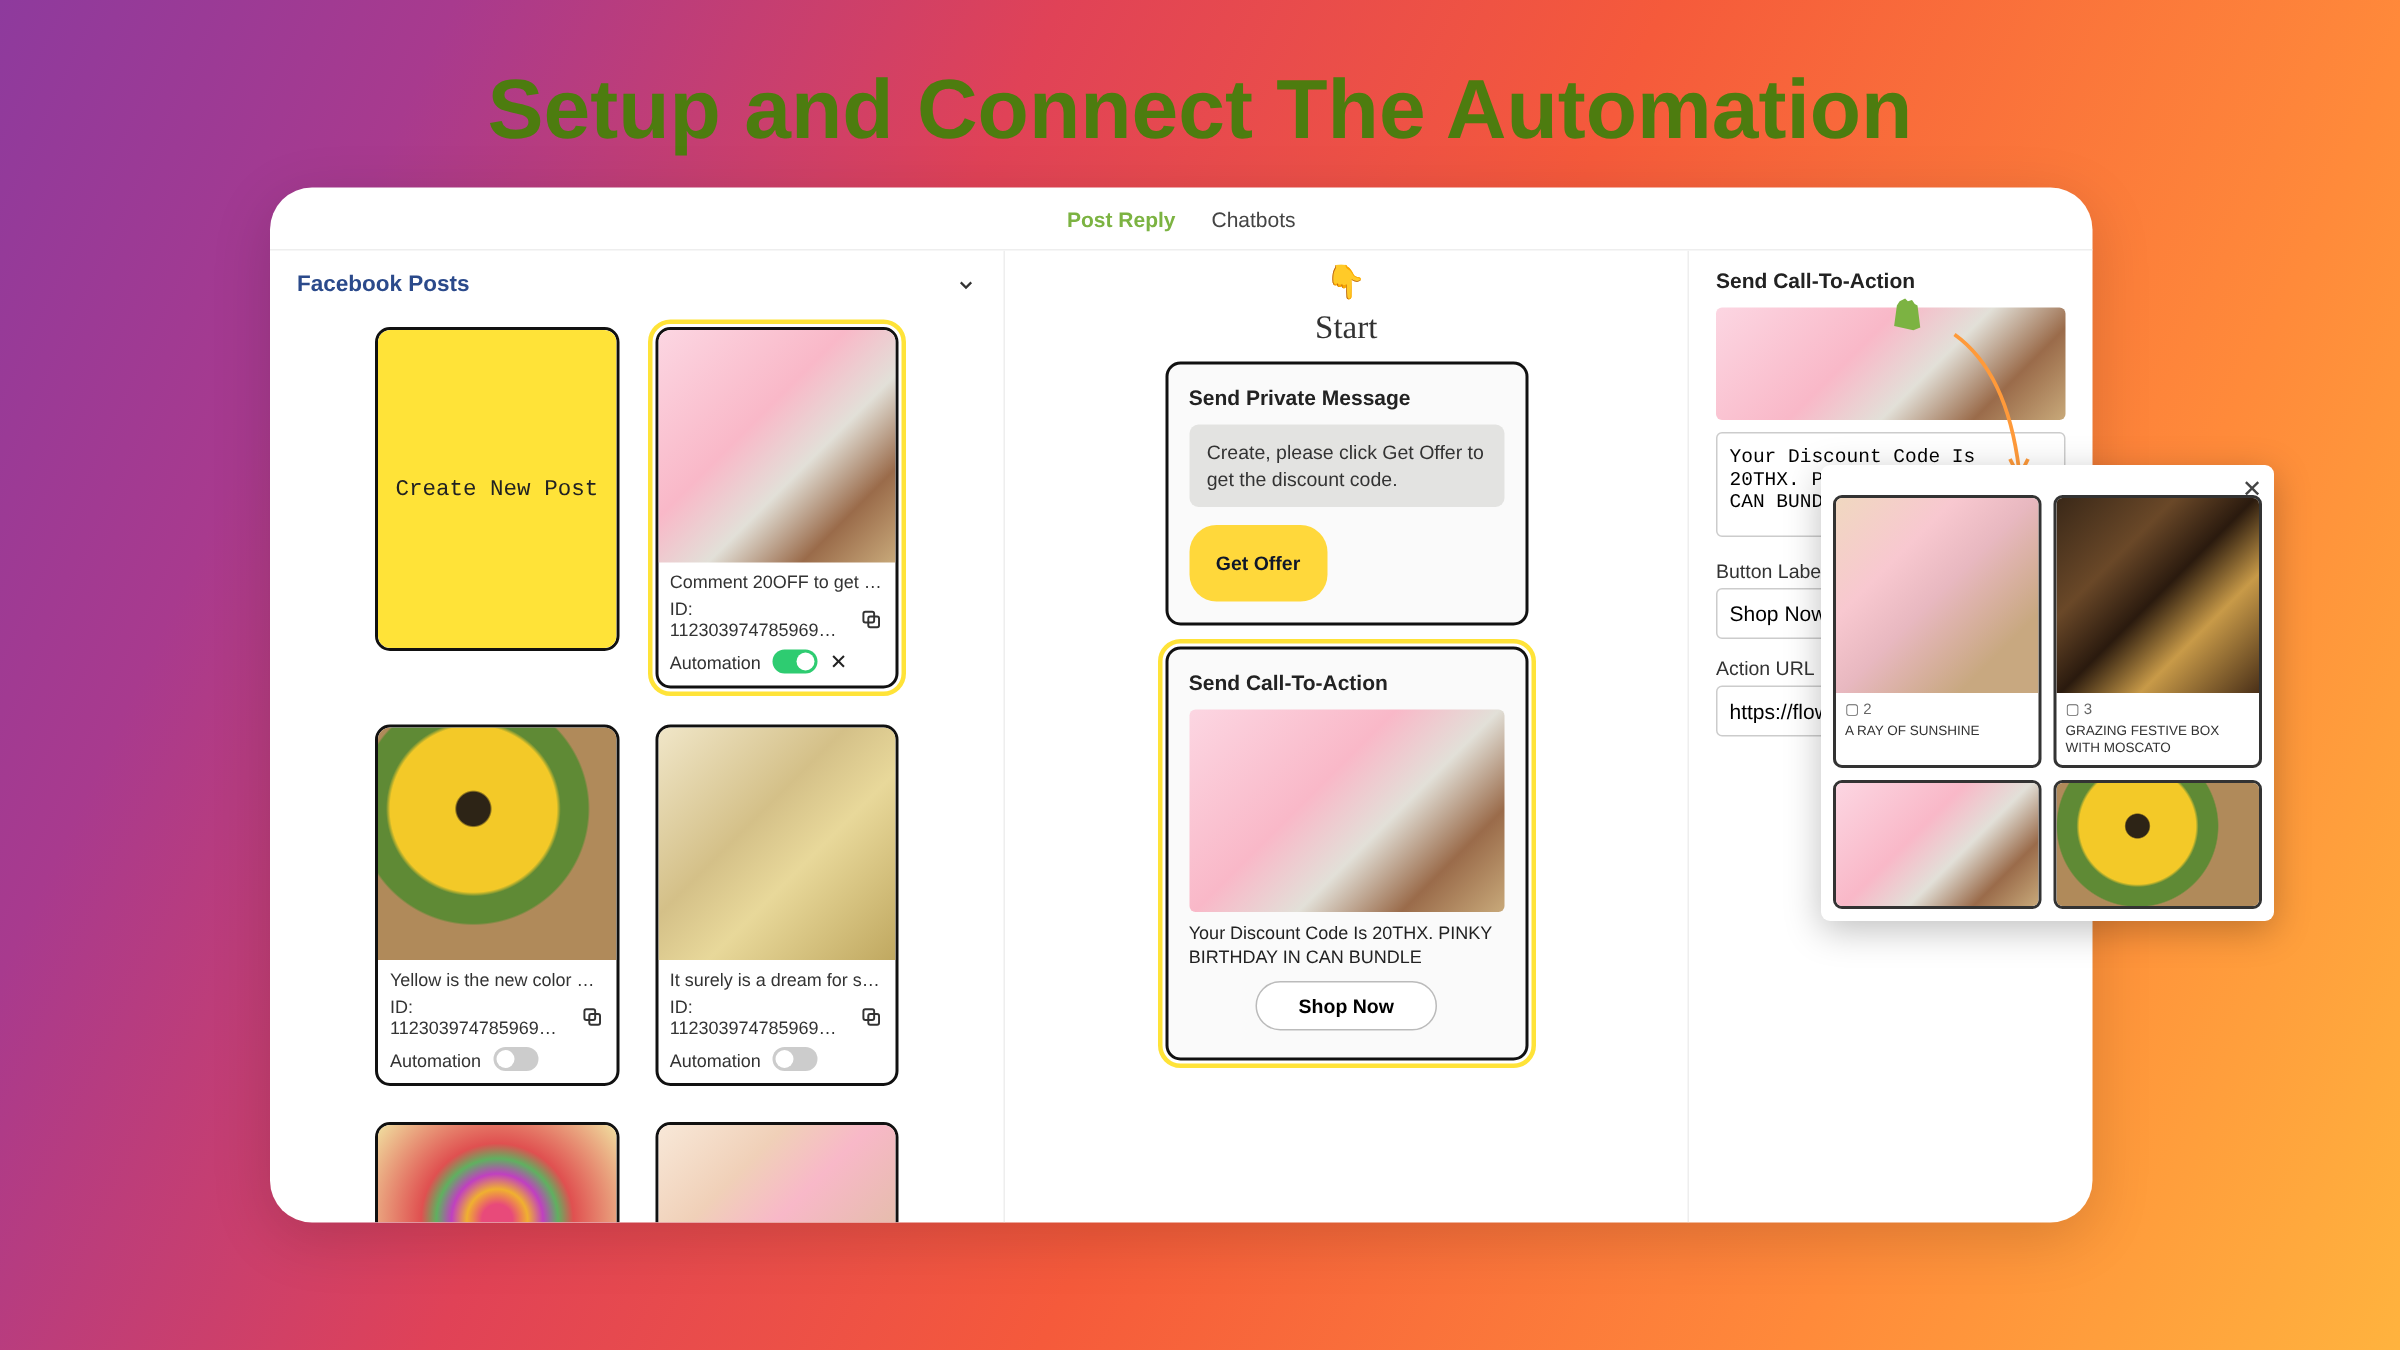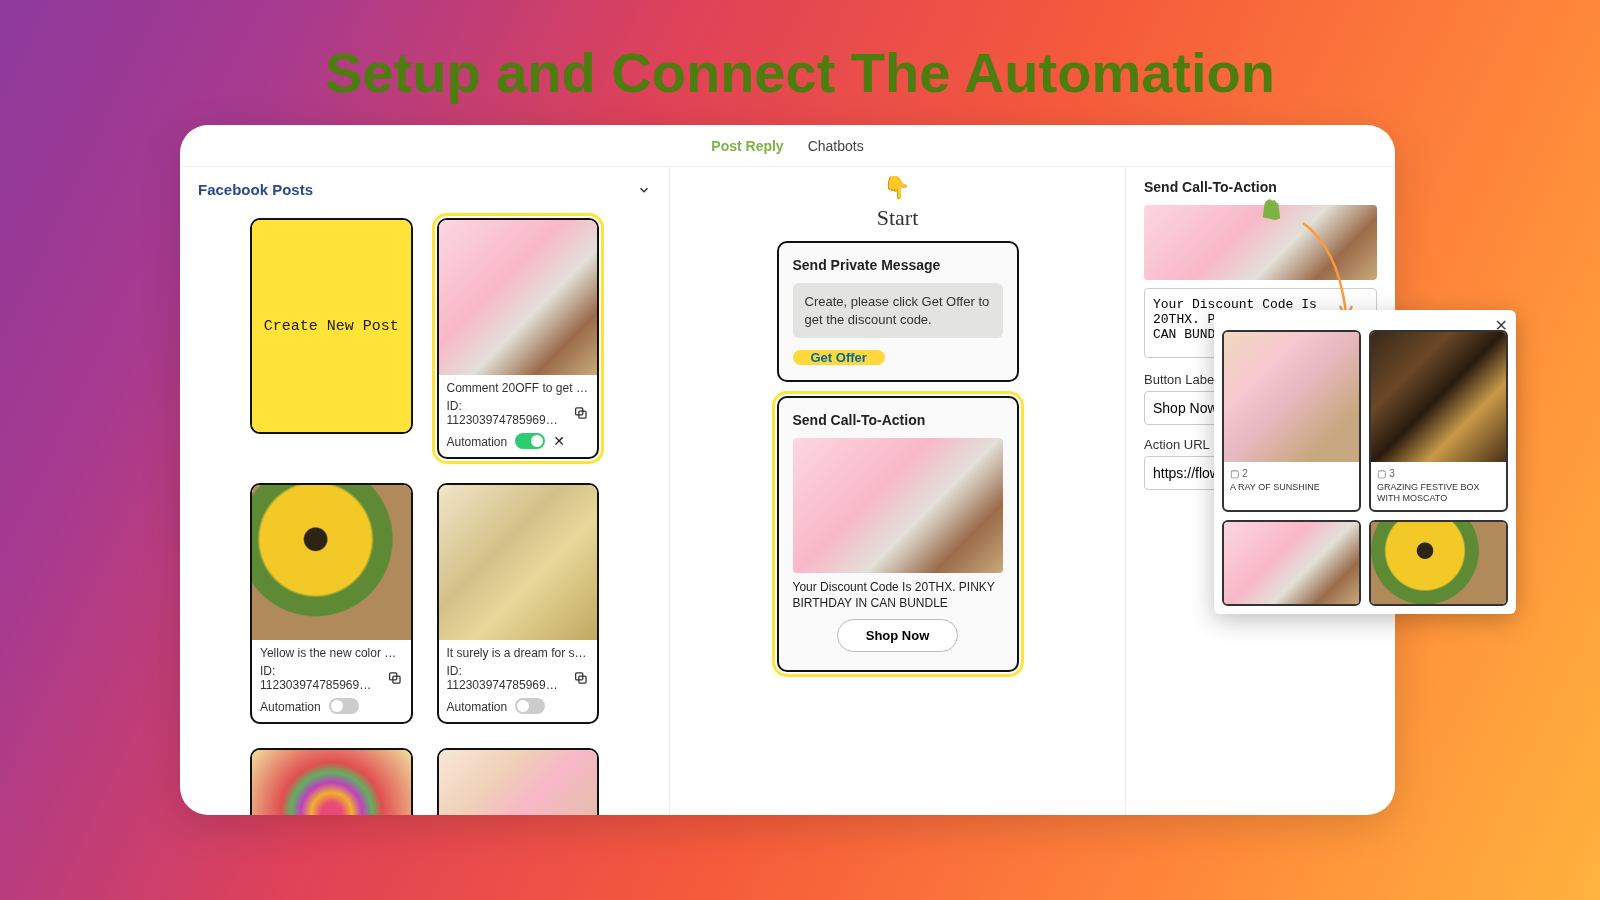--- a/index.html
+++ b/index.html
@@ -32,21 +32,21 @@
   .toggle.on .knob { left: 16px; }
   .x-icon { font-size: 14px; color: #222; cursor: pointer; }
   .copy-icon { width: 16px; height: 16px; color: #333; cursor: pointer; }
   .col-mid .emoji { font-size: 22px; }
   .start-label { font-family: Georgia, serif; font-size: 22px; color: #333; margin: 4px 0 10px 0; }
   .step { width: 242px; border: 2.5px solid #111; border-radius: 10px; background: #fafafa; padding: 14px; margin-bottom: 14px; }
   .step.accent { outline: 3px solid #ffe338; outline-offset: 2px; }
   .step-title { font-size: 14px; font-weight: 700; color: #222; margin-bottom: 10px; }
   .bubble { background: #e3e3e1; border-radius: 6px; padding: 10px 12px; font-size: 13px; color: #333; line-height: 1.35; }
   .toggle-row { margin-top: 10px; }
-  .btn-get { margin-top: 12px; background: #ffd83b; color: #0369a1; font-weight: 700; font-size: 13px; border: none; border-radius: 18px; padding: 0 18px; cursor: pointer; }
+  .btn-get { margin-top: 12px; background: #ffd83b; color: #0f172a; font-weight: 700; font-size: 13px; border: none; border-radius: 18px; padding: 18px 18px; cursor: pointer; }
   .cta-img { width: 100%; height: 135px; border-radius: 4px; margin-bottom: 6px; }
   .cta-text { font-size: 12px; color: #222; line-height: 1.35; margin-bottom: 8px; }
   .btn-shop { background: #fff; border: 1px solid #bbb; border-radius: 20px; padding: 8px 28px; font-size: 13px; font-weight: 600; display: block; margin: 0 auto; cursor: pointer; }
   .right-title { font-size: 14px; font-weight: 700; color: #222; margin-bottom: 10px; }
   .right-img { width: 100%; height: 75px; border-radius: 4px; margin-bottom: 8px; }
   .text-input { width: 100%; border: 1px solid #ccc; border-radius: 4px; padding: 8px; font-family: 'Courier New', monospace; font-size: 13px; resize: none; height: 70px; margin-bottom: 10px; }
   .field-label { font-size: 13px; color: #333; margin-bottom: 4px; }
   .field-input { width: 100%; border: 1px solid #ccc; border-radius: 4px; padding: 8px; font-size: 14px; margin-bottom: 12px; }
   .shopify-badge { position: absolute; top: 198px; right: 318px; width: 22px; height: 24px; }
   .arrow-svg { position: absolute; top: 218px; left: 1298px; width: 60px; height: 110px; pointer-events: none; }

